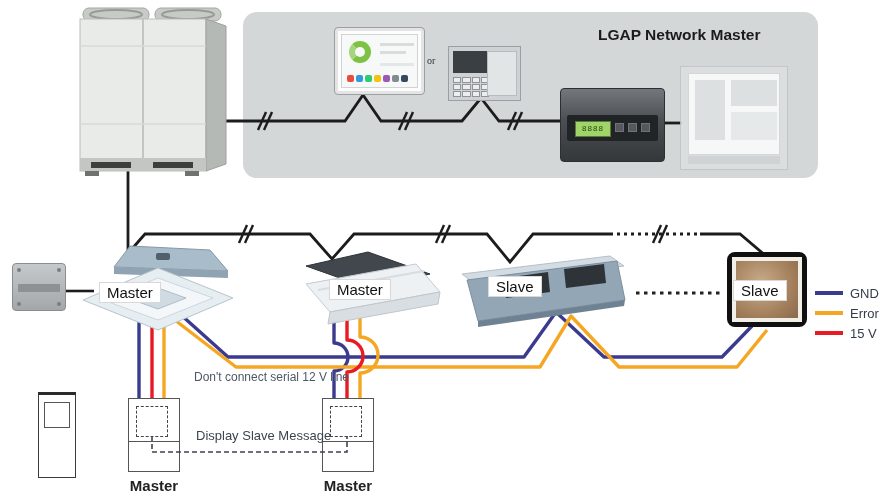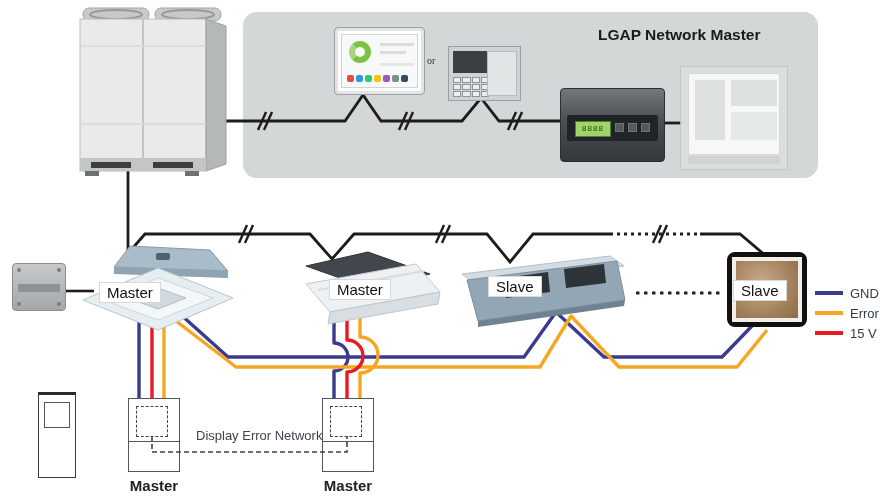--- a/index.html
+++ b/index.html
@@ -267,21 +267,22 @@
     <div class="legend-row">
       <span class="legend-swatch" style="background: rgb(245, 166, 35);"></span>
       <span class="legend-label">Error</span>
     </div>
     <div class="legend-row">
       <span class="legend-swatch" style="background: rgb(232, 26, 35);"></span>
       <span class="legend-label">15 V</span>
     </div>
   </div>
 
-  <div class="abs z5 note" style="left:196px;top:428px;width:150px;font-size:13px;color:#3d4450;">Display Error Network</div>
+  <div class="abs z5 note" style="left:194px;top:370px;width:210px;">Don't connect serial 12 V line</div>
+  <div class="abs z5 note" style="left:196px;top:428px;width:150px;font-size:13px;color:#3d4450;">Display Slave Message</div>
 
   <div class="abs z2 remote" style="left:128px;top:398px;">
     <div class="pane"></div>
       <div class="dsq"></div>
   </div>
   <div class="abs z2 remote" style="left:322px;top:398px;">
     <div class="pane"></div>
       <div class="dsq"></div>
   </div>
 

